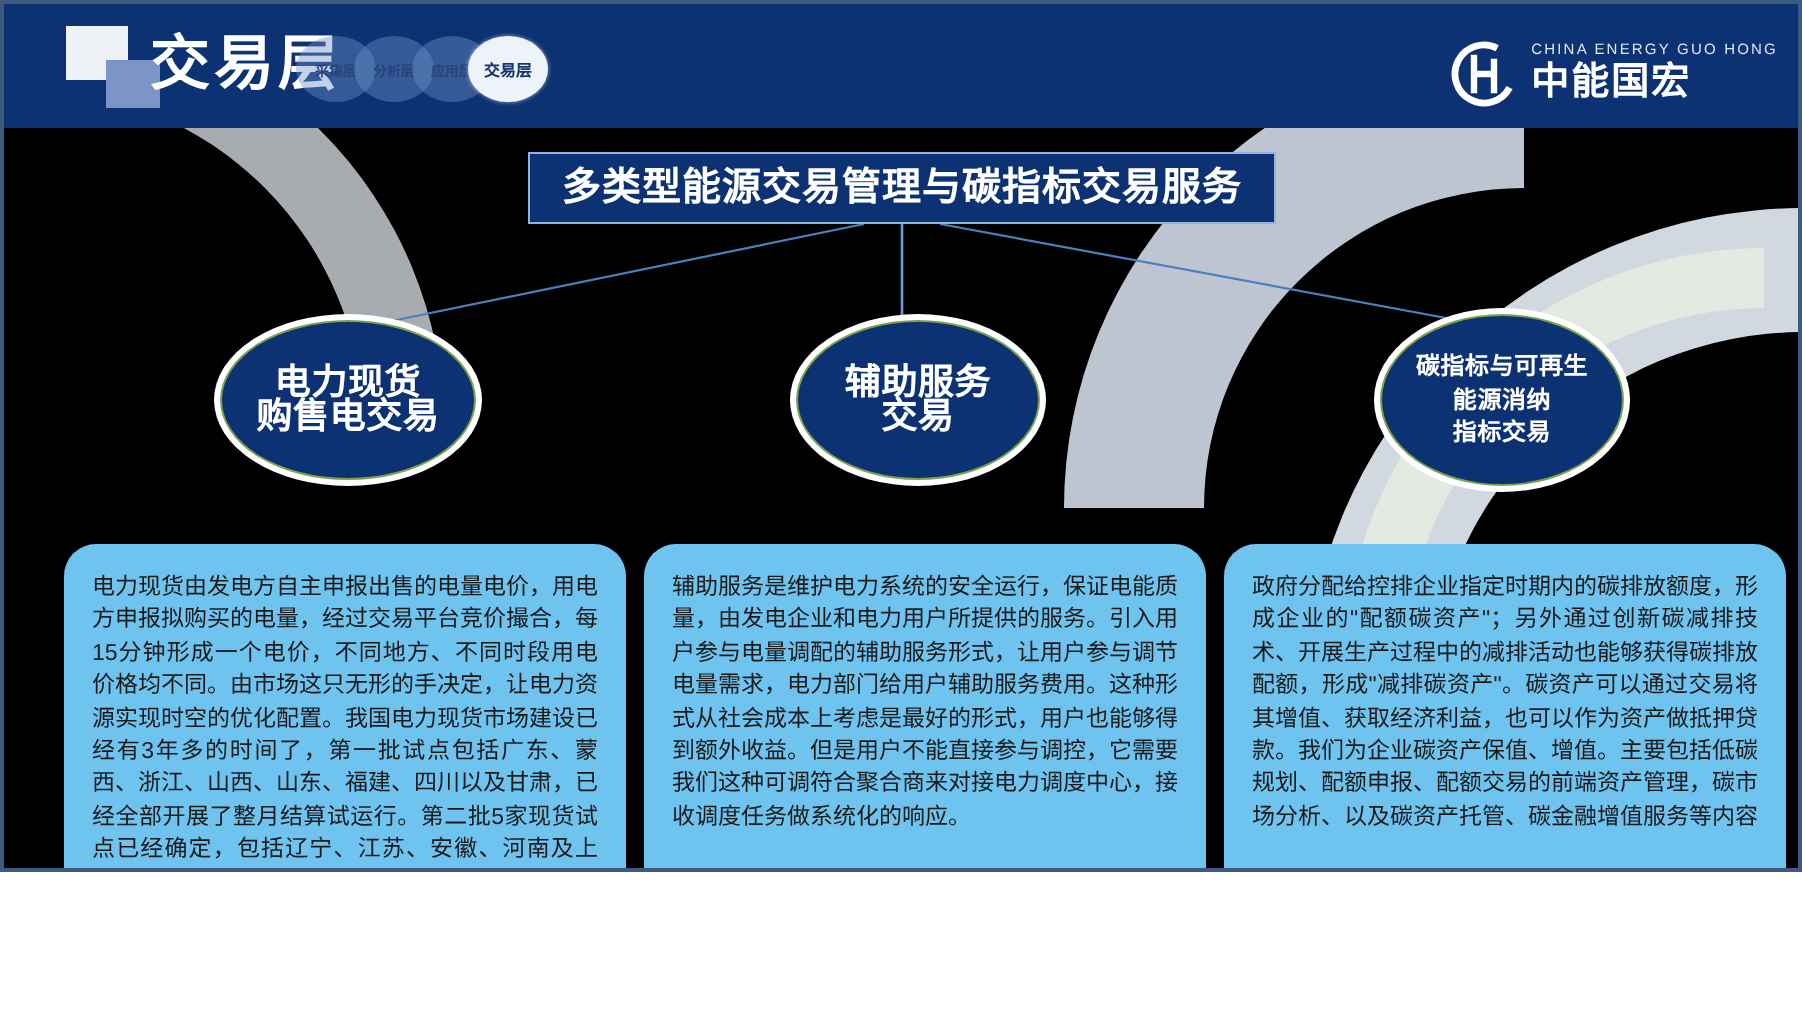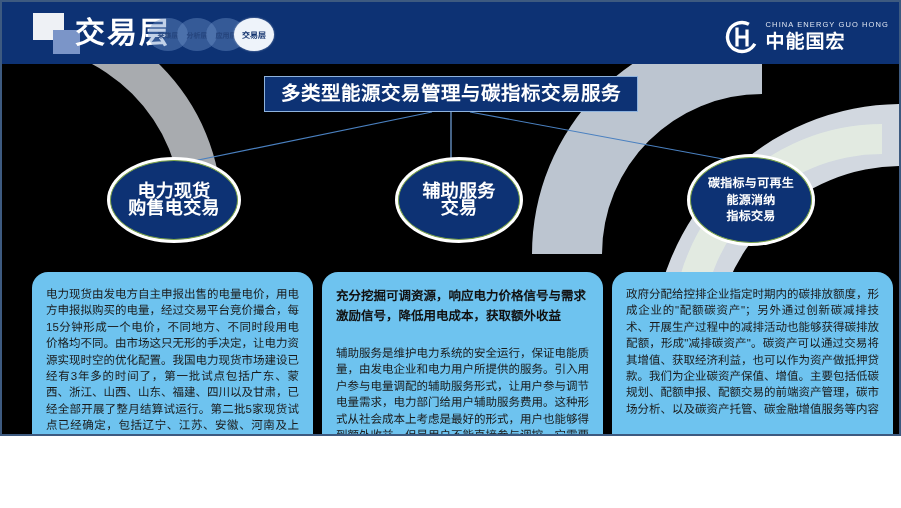--- a/index.html
+++ b/index.html
@@ -289,21 +289,20 @@
     <div class="node-label">碳指标与可再生
 能源消纳
 指标交易</div>
   </div>
 
   <div class="card k1">
     <div class="card-body">电力现货由发电方自主申报出售的电量电价，用电方申报拟购买的电量，经过交易平台竞价撮合，每15分钟形成一个电价，不同地方、不同时段用电价格均不同。由市场这只无形的手决定，让电力资源实现时空的优化配置。我国电力现货市场建设已经有3年多的时间了，第一批试点包括广东、蒙西、浙江、山西、山东、福建、四川以及甘肃，已经全部开展了整月结算试运行。第二批5家现货试点已经确定，包括辽宁、江苏、安徽、河南及上海。</div>
   </div>
 
   <div class="card k2">
-    <div class="card-head">充分挖掘可调资源，响应电力价格信号与需求激励信号，降低用电成本，获取额外收益</div>
     <div class="card-body">辅助服务是维护电力系统的安全运行，保证电能质量，由发电企业和电力用户所提供的服务。引入用户参与电量调配的辅助服务形式，让用户参与调节电量需求，电力部门给用户辅助服务费用。这种形式从社会成本上考虑是最好的形式，用户也能够得到额外收益。但是用户不能直接参与调控，它需要我们这种可调符合聚合商来对接电力调度中心，接收调度任务做系统化的响应。</div>
   </div>
 
   <div class="card k3">
     <div class="card-body">政府分配给控排企业指定时期内的碳排放额度，形成企业的"配额碳资产"；另外通过创新碳减排技术、开展生产过程中的减排活动也能够获得碳排放配额，形成"减排碳资产"。碳资产可以通过交易将其增值、获取经济利益，也可以作为资产做抵押贷款。我们为企业碳资产保值、增值。主要包括低碳规划、配额申报、配额交易的前端资产管理，碳市场分析、以及碳资产托管、碳金融增值服务等内容</div>
   </div>
 
 </div>
 
 </body></html>

